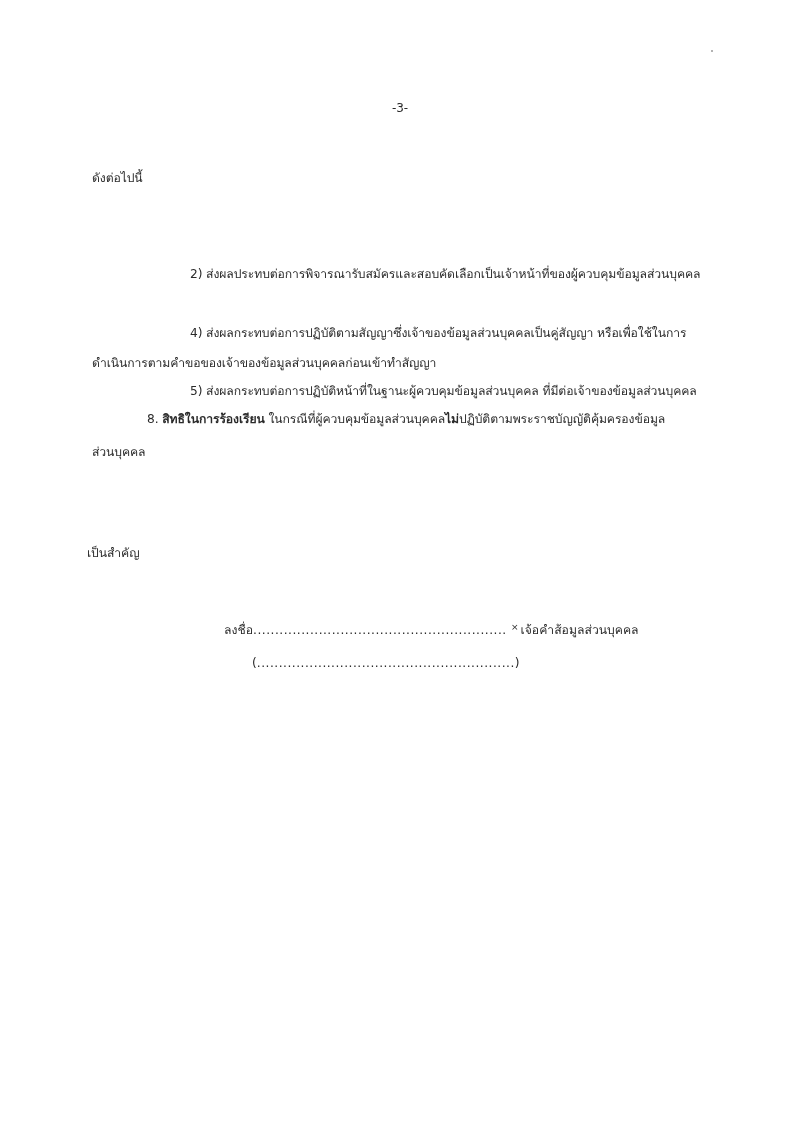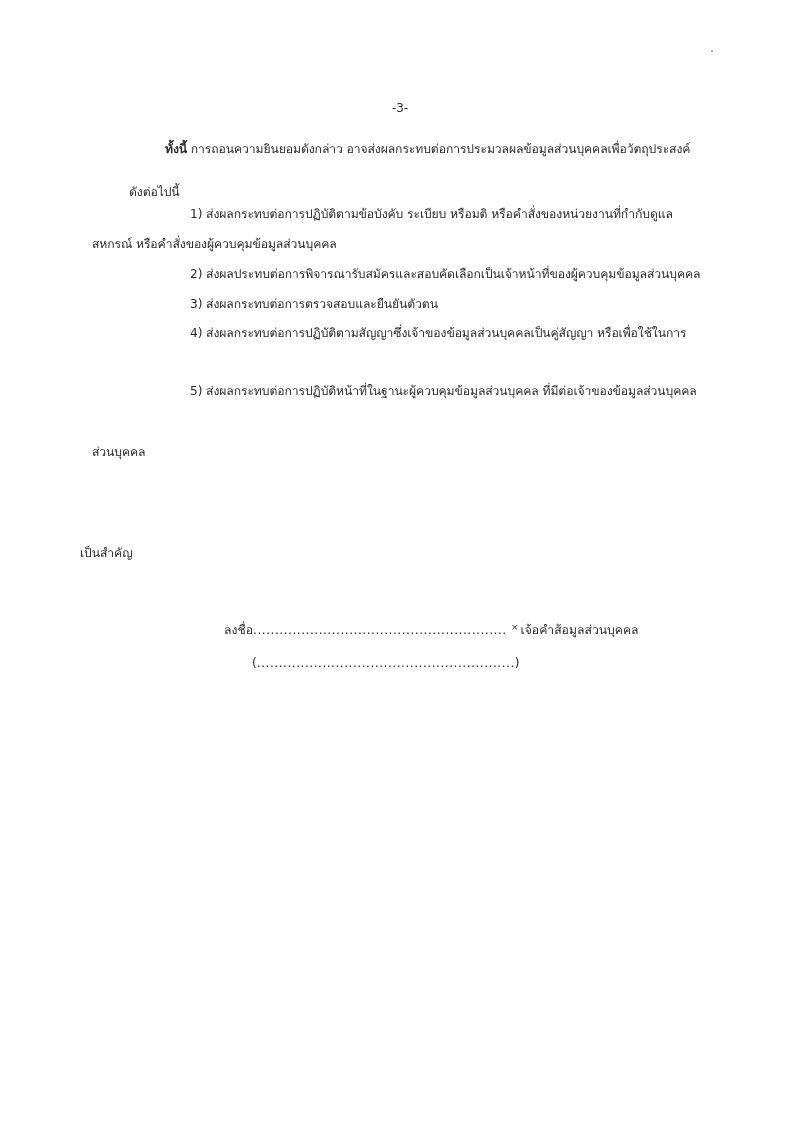--- a/index.html
+++ b/index.html
@@ -85,37 +85,35 @@
   </style>
 </head>
 <body>
 
 <div class="page">
 
   <div class="speck"></div>
 
   <div class="line page-number">-3-</div>
 
-  <div class="line" style="left:165px; top:141px;"><span class="bold">ทั้งนี้</span><span> การถอนความยินยอมดังกล่าว อาจส่งผลกระทบต่อการประมวลผลข้อมูลส่วนบุคคลเพื่อวัตถุประสงค์</span></div>
-  <div class="line" style="left:92px; top:184px;margin-left:37px;">ดังต่อไปนี้</div>
+  <div class="line" style="left:92px; top:170px;">ดังต่อไปนี้</div>
 
-  <div class="line" style="left:190px; top:206px;">1) ส่งผลกระทบต่อการปฏิบัติตามข้อบังคับ ระเบียบ หรือมติ หรือคำสั่งของหน่วยงานที่กำกับดูแล</div>
-  <div class="line" style="left:92px; top:236px;">สหกรณ์ หรือคำสั่งของผู้ควบคุมข้อมูลส่วนบุคคล</div>
 
   <div class="line" style="left:190px; top:266px;">2) ส่งผลประทบต่อการพิจารณารับสมัครและสอบคัดเลือกเป็นเจ้าหน้าที่ของผู้ควบคุมข้อมูลส่วนบุคคล</div>
 
-  <div class="line" style="left:190px; top:296px;">3) ส่งผลกระทบต่อการตรวจสอบและยืนยันตัวตน</div>
 
   <div class="line" style="left:190px; top:325px;">4) ส่งผลกระทบต่อการปฏิบัติตามสัญญาซึ่งเจ้าของข้อมูลส่วนบุคคลเป็นคู่สัญญา หรือเพื่อใช้ในการ</div>
+  <div class="line" style="left:92px; top:355px;">ดำเนินการตามคำขอของเจ้าของข้อมูลส่วนบุคคลก่อนเข้าทำสัญญา</div>
 
   <div class="line" style="left:190px; top:383px;">5) ส่งผลกระทบต่อการปฏิบัติหน้าที่ในฐานะผู้ควบคุมข้อมูลส่วนบุคคล ที่มีต่อเจ้าของข้อมูลส่วนบุคคล</div>
 
+  <div class="line" style="left:147px; top:411px;"><span>8.</span> <span class="bold">สิทธิในการร้องเรียน</span><span> ในกรณีที่ผู้ควบคุมข้อมูลส่วนบุคคล</span><span class="bold">ไม่</span><span>ปฏิบัติตามพระราชบัญญัติคุ้มครองข้อมูล</span></div>
   <div class="line" style="left:92px; top:444px;">ส่วนบุคคล</div>
 
-  <div class="line" style="left:80px; top:545px;">เป็นสำคัญ</div>
+  <div class="line" style="left:87px; top:545px;">เป็นสำคัญ</div>
 
   <div class="sig-row">
     <span>ลงชื่อ</span><span class="sig-dots">......................................................................................................</span><span class="x-mark">×</span><span>เจ้อคำส้อมูลส่วนบุคคล</span>
   </div>
 
   <div class="name-row">
     <span>(</span><span class="name-dots">......................................................................................................</span><span>)</span>
   </div>
 
 </div>

